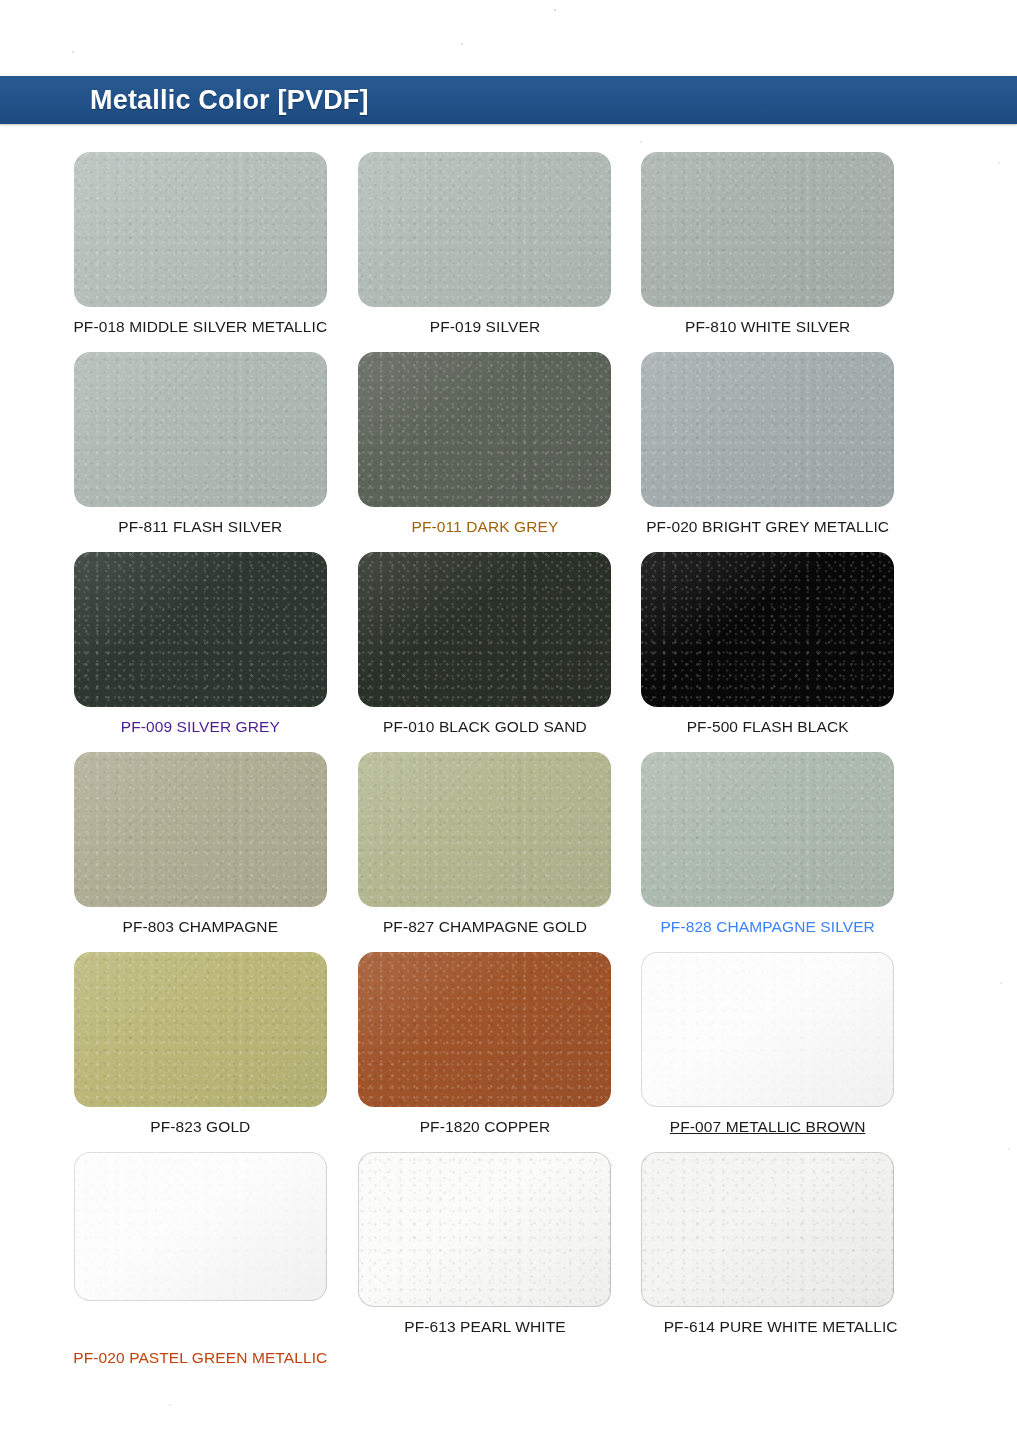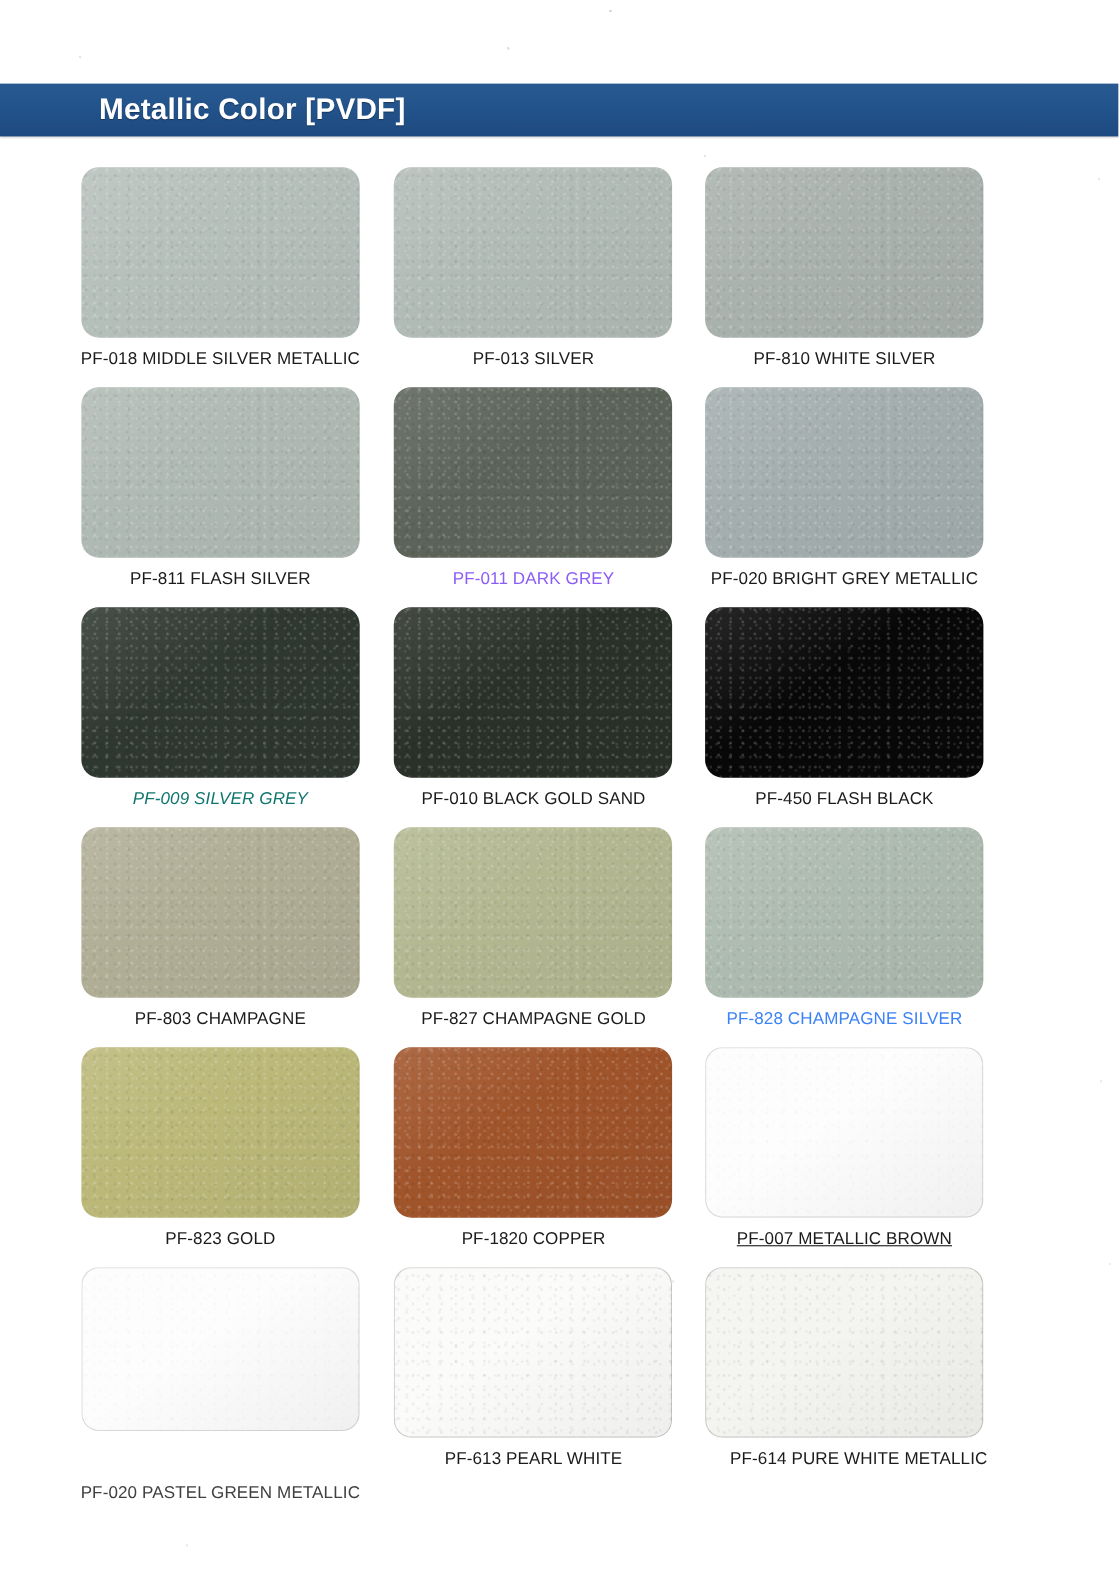--- a/index.html
+++ b/index.html
@@ -160,51 +160,51 @@
   </div>
 
   <div class="grid">
 
     <div class="cell col-1">
       <div class="swatch" style="background-color: rgb(182, 192, 187);"></div>
       <div class="swatch-label" style="color: rgb(27, 27, 27);">PF-018 MIDDLE SILVER METALLIC</div>
     </div>
     <div class="cell col-2">
       <div class="swatch" style="background-color: rgb(178, 188, 182);"></div>
-      <div class="swatch-label" style="color: rgb(27, 27, 27);">PF-013  SILVER</div>
+      <div class="swatch-label" style="color: rgb(27, 27, 27);">PF-019  SILVER</div>
     </div>
     <div class="cell col-3">
       <div class="swatch" style="background-color: rgb(169, 178, 173);"></div>
       <div class="swatch-label" style="color: rgb(27, 27, 27);">PF-810  WHITE SILVER</div>
     </div>
 
     <div class="cell col-1">
       <div class="swatch" style="background-color: rgb(176, 186, 180);"></div>
       <div class="swatch-label" style="color: rgb(27, 27, 27);">PF-811  FLASH SILVER</div>
     </div>
     <div class="cell col-2">
       <div class="swatch" style="background-color: rgb(92, 99, 89);"></div>
-      <div class="swatch-label" style="color: #8b5cf6;">PF-011  DARK GREY</div>
+      <div class="swatch-label" style="color: #a16207;">PF-011  DARK GREY</div>
     </div>
     <div class="cell col-3">
       <div class="swatch" style="background-color: rgb(164, 174, 174);"></div>
       <div class="swatch-label" style="color: rgb(27, 27, 27);">PF-020 BRIGHT GREY METALLIC</div>
     </div>
 
     <div class="cell col-1">
       <div class="swatch" style="background-color: rgb(46, 55, 48);"></div>
-      <div class="swatch-label" style="color: #0f766e; font-style: italic;">PF-009 SILVER GREY</div>
+      <div class="swatch-label" style="color: #4c1d95;">PF-009 SILVER GREY</div>
     </div>
     <div class="cell col-2">
       <div class="swatch" style="background-color: rgb(42, 49, 40);"></div>
       <div class="swatch-label" style="color: rgb(27, 27, 27);">PF-010  BLACK GOLD SAND</div>
     </div>
     <div class="cell col-3">
       <div class="swatch" style="background-color: rgb(8, 8, 8);"></div>
-      <div class="swatch-label" style="color: rgb(27, 27, 27);">PF-450  FLASH BLACK</div>
+      <div class="swatch-label" style="color: rgb(27, 27, 27);">PF-500  FLASH BLACK</div>
     </div>
 
     <div class="cell col-1">
       <div class="swatch" style="background-color: rgb(176, 174, 149);"></div>
       <div class="swatch-label" style="color: rgb(27, 27, 27);">PF-803  CHAMPAGNE</div>
     </div>
     <div class="cell col-2">
       <div class="swatch" style="background-color: rgb(179, 184, 145);"></div>
       <div class="swatch-label" style="color: rgb(27, 27, 27);">PF-827  CHAMPAGNE GOLD</div>
     </div>
@@ -221,21 +221,21 @@
       <div class="swatch" style="background-color: rgb(160, 84, 42);"></div>
       <div class="swatch-label" style="color: rgb(27, 27, 27);">PF-1820  COPPER</div>
     </div>
     <div class="cell col-3">
       <div class="swatch faint" style="background-color: rgb(253, 253, 253);"></div>
       <div class="swatch-label" style="color: rgb(27, 27, 27); text-decoration: underline;">PF-007 METALLIC BROWN</div>
     </div>
 
     <div class="cell tall col-1">
       <div class="swatch faint" style="background-color: rgb(253, 253, 253);"></div>
-      <div class="swatch-label" style="color: #404040; margin-top: 48px;">PF-020 PASTEL GREEN METALLIC</div>
+      <div class="swatch-label" style="color: #c2410c; margin-top: 48px;">PF-020 PASTEL GREEN METALLIC</div>
     </div>
     <div class="cell tall col-2">
       <div class="swatch edged" style="background-color: rgb(251, 251, 249);"></div>
       <div class="swatch-label" style="color: rgb(27, 27, 27);">PF-613 PEARL WHITE</div>
     </div>
     <div class="cell tall col-3">
       <div class="swatch edged" style="background-color: rgb(244, 244, 241);"></div>
       <div class="swatch-label" style="color: rgb(27, 27, 27); margin-left: 38px;">PF-614 PURE WHITE METALLIC</div>
     </div>
 

